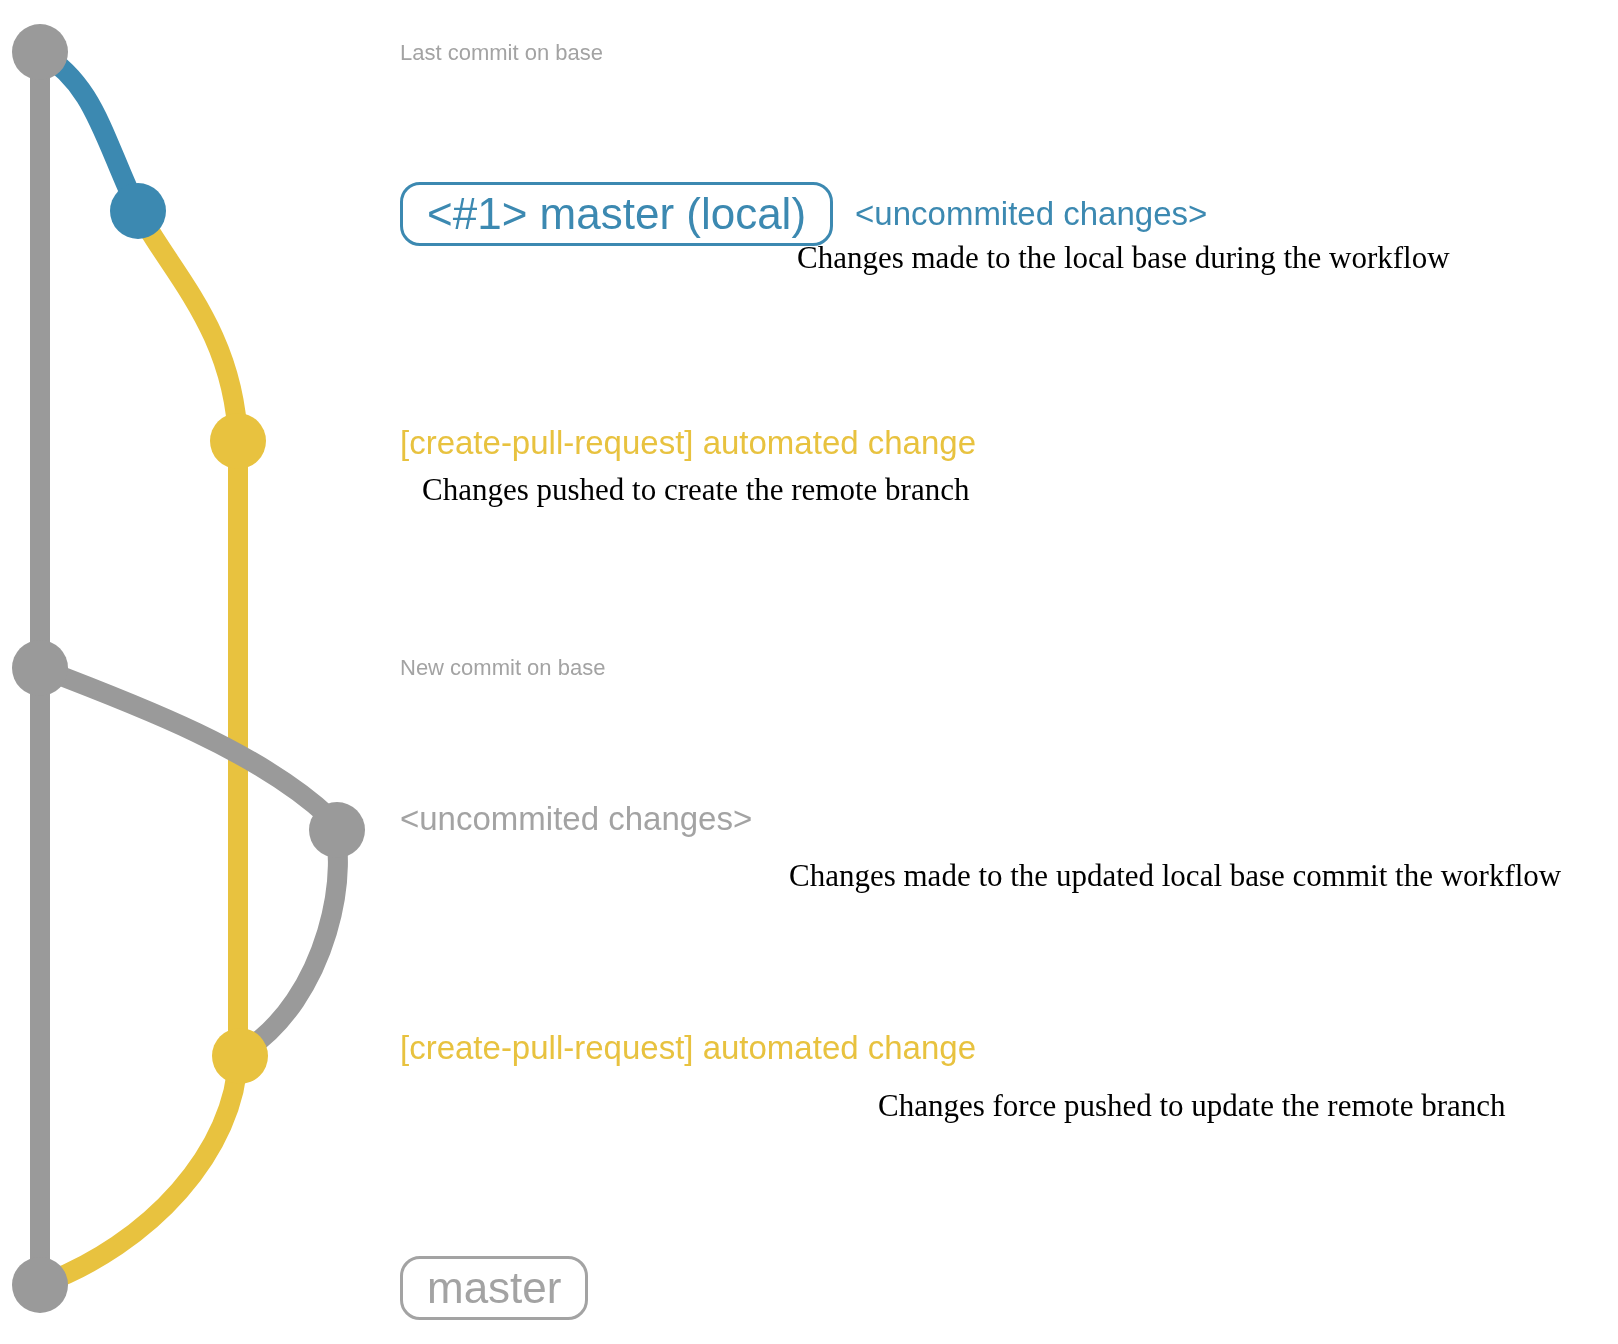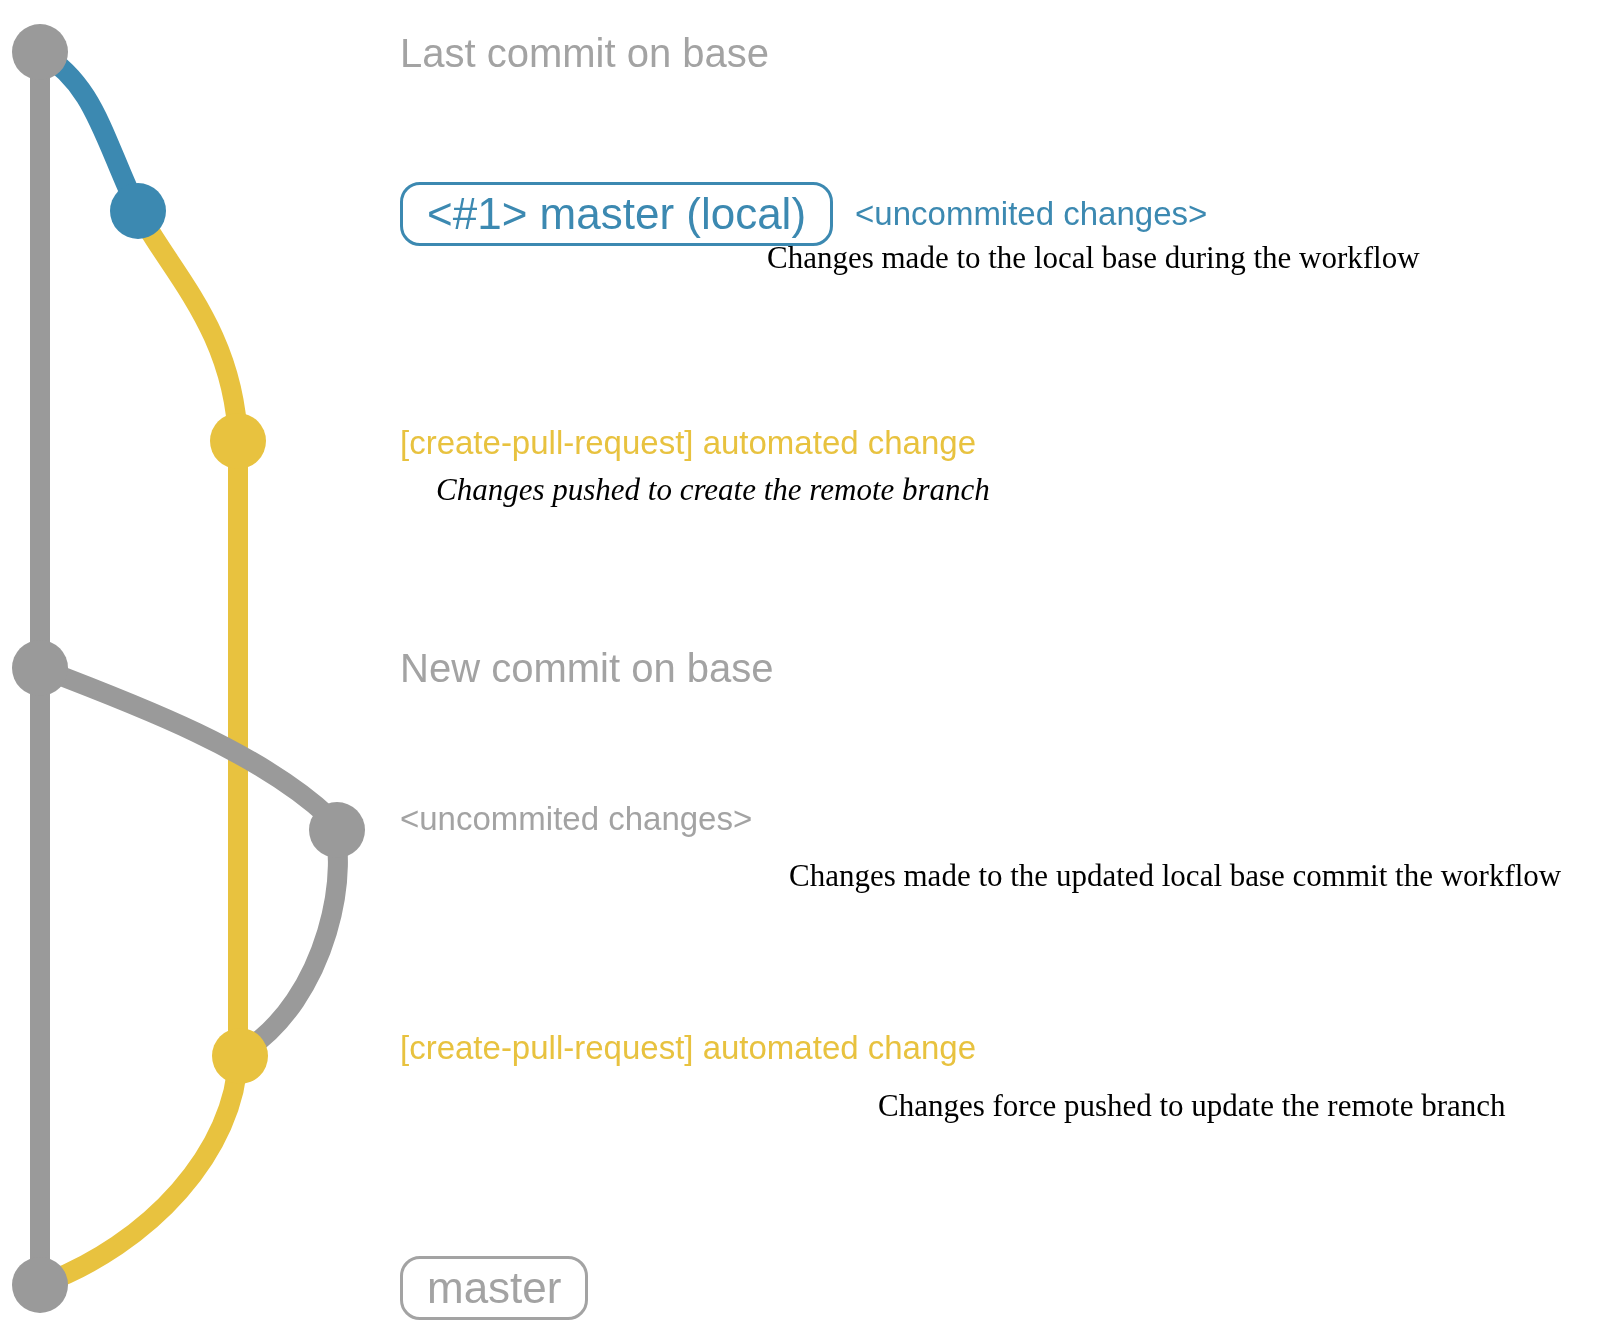--- a/index.html
+++ b/index.html
@@ -15,21 +15,21 @@
   }
   .stroke-gray   { stroke: var(--gray);   stroke-width: 20px; fill: none; }
   .stroke-blue   { stroke: var(--blue);   stroke-width: 20px; fill: none; }
   .stroke-yellow { stroke: var(--yellow); stroke-width: 20px; fill: none; }
   .dot-gray   { fill: var(--gray); }
   .dot-blue   { fill: var(--blue); }
   .dot-yellow { fill: var(--yellow); }
 
   .title {
     position: absolute;
-    font-size: 40px; line-height: 42px;
+    font-size: 22px; line-height: 42px;
     color: var(--grayText);
     white-space: nowrap;
   }
   .flexrow {
     position: absolute;
     display: flex; align-items: center; gap: 22px;
   }
   .badge {
     font-size: 44px; line-height: 42px;
     padding: 8px 24px;
@@ -73,26 +73,26 @@
   <circle class="dot-yellow" cx="240" cy="1056" r="28"></circle>
   <circle class="dot-gray" cx="40" cy="1285" r="28"></circle>
 </svg>
 
 <div class="title" style="left:400px; top:32px;">Last commit on base</div>
 
 <div class="flexrow" style="left:400px; top:182px;">
   <span class="badge c-blue">&lt;#1&gt; master (local)</span>
   <span class="annotation c-blue">&lt;uncommited changes&gt;</span>
 </div>
-<div class="desc" style="left:767px; top:239px;">Changes made to the local base during the workflow</div>
+<div class="desc" style="left:797px; top:239px;">Changes made to the local base during the workflow</div>
 
 <div class="flexrow" style="left:400px; top:422px;">
   <span class="annotation c-yellow">[create-pull-request] automated change</span>
 </div>
-<div class="desc" style="left:436px; top:471px;font-style:italic;">Changes pushed to create the remote branch</div>
+<div class="desc" style="left:422px; top:471px;">Changes pushed to create the remote branch</div>
 
 <div class="title" style="left:400px; top:647px;">New commit on base</div>
 
 <div class="flexrow" style="left:400px; top:798px;">
   <span class="annotation c-gray">&lt;uncommited changes&gt;</span>
 </div>
 <div class="desc" style="left:789px; top:857px;">Changes made to the updated local base commit the workflow</div>
 
 <div class="flexrow" style="left:400px; top:1027px;">
   <span class="annotation c-yellow">[create-pull-request] automated change</span>

